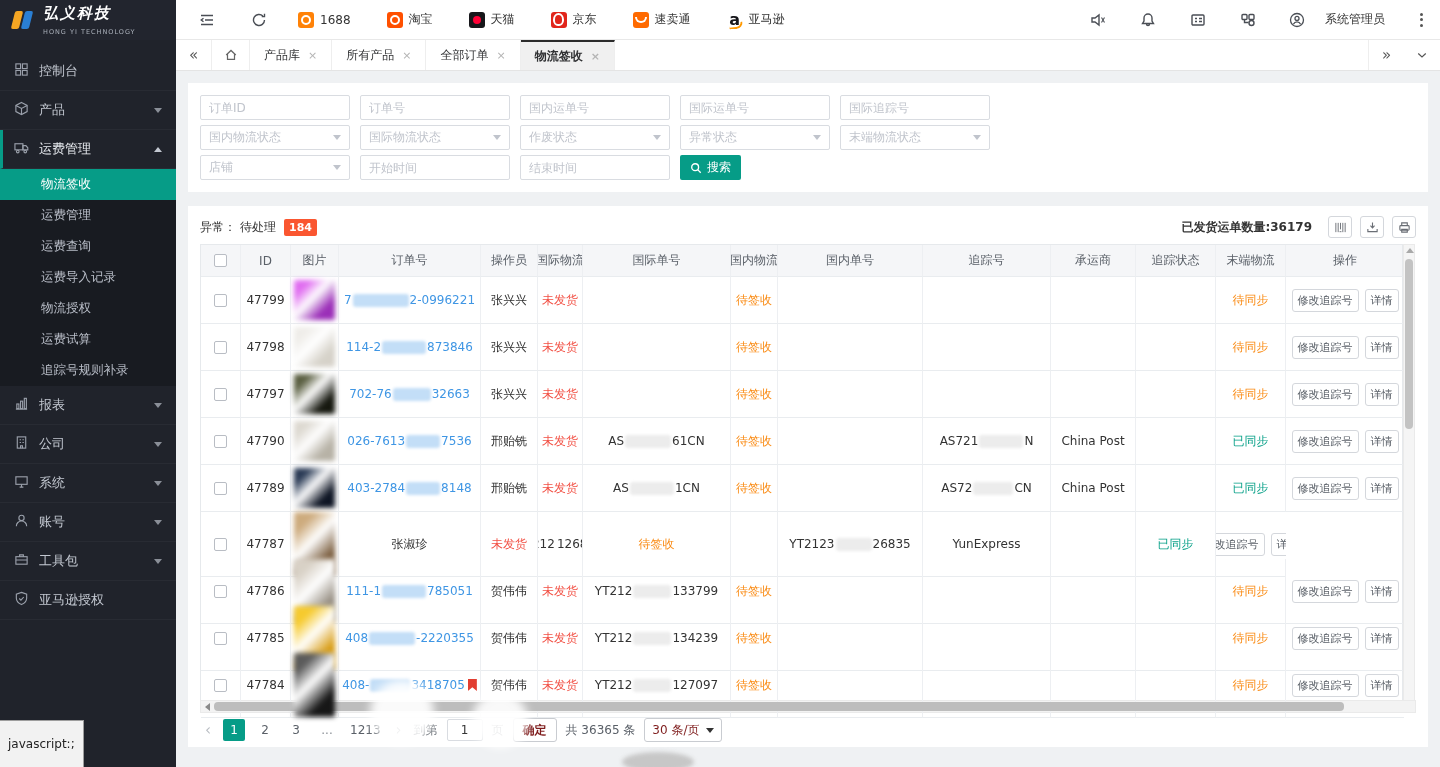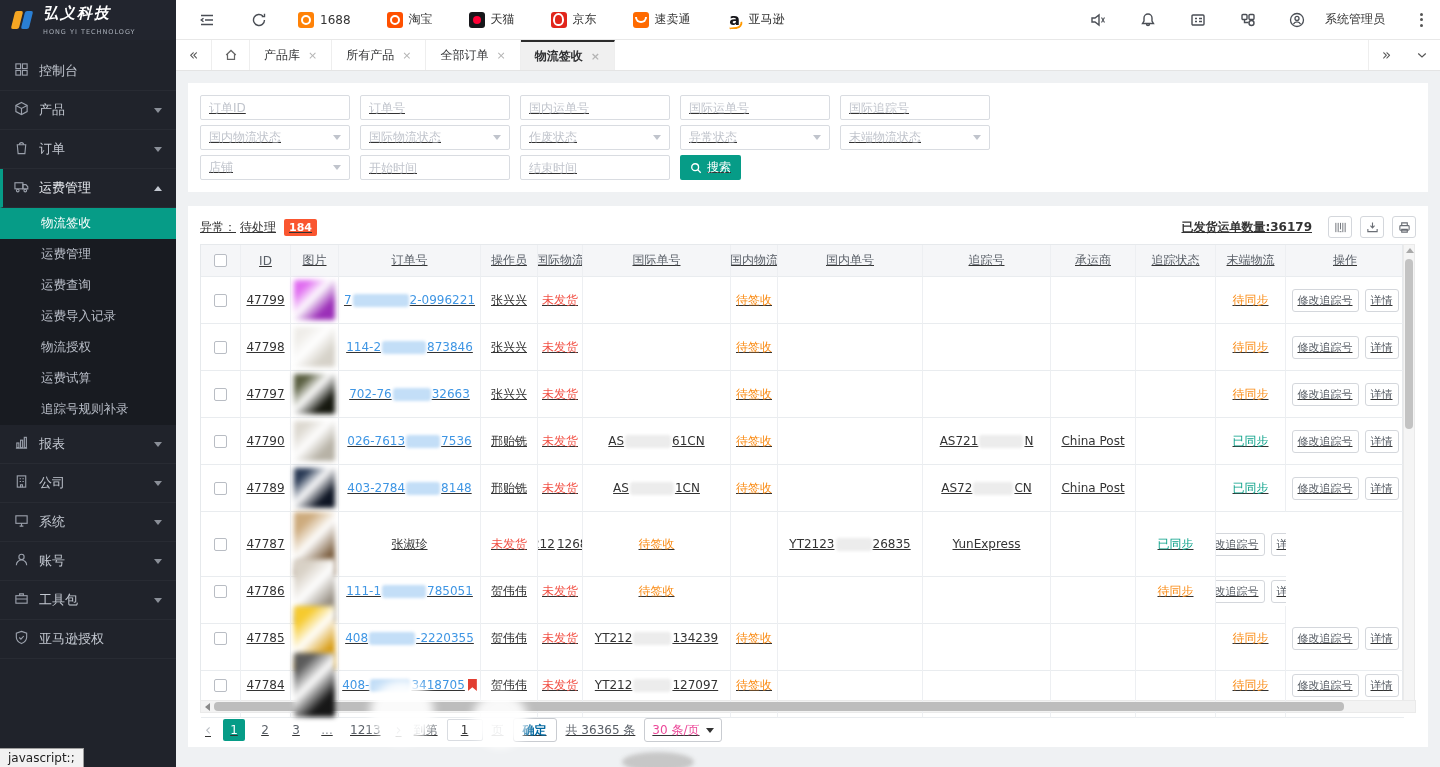--- a/index.html
+++ b/index.html
@@ -54,21 +54,21 @@
   .tab-home { width:38px; display:flex; align-items:center; justify-content:center; cursor:pointer; border-right:1px solid #eee; }
   .tab-home svg { width:14px; height:14px; stroke:#666; fill:none; stroke-width:1.4; }
   .tabs { display:flex; }
   .tab { display:flex; align-items:center; gap:8px; padding:0 14px; border-right:1px solid #eee; cursor:pointer; color:#303133; position:relative; }
   .tab .x { color:#b4b4b4; font-size:11px; }
   .tab.active { background:#f0f0f0; border-top:2px solid #2b2b2b; font-weight:bold; }
   .tab-right { margin-left:auto; display:flex; }
 
   
   .content { padding:12px 12px 0 12px; height:696px; }
-  .card { background:#fff;text-decoration:underline; }
+  .card { background:#fff; }
 
   .filter-card { padding:12px; margin-bottom:14px; }
   .frow { display:flex; gap:10px; margin-bottom:5px; }
   .frow:last-child { margin-bottom:0; }
   .fin { width:150px; height:25px; border:1px solid #d9dce1; border-radius:2px; padding:0 8px; font-size:12px; color:#333; font-family:inherit; outline:none; }
   .fin::placeholder { color:#c0c4cc; }
   .fsel { width:150px; height:25px; border:1px solid #d9dce1; border-radius:2px; padding:0 8px; display:flex; align-items:center; justify-content:space-between; cursor:pointer; }
   .fsel .ph { color:#c0c4cc; }
   .caret { width:0; height:0; border-left:4px solid transparent; border-right:4px solid transparent; border-top:5px solid #c0c4cc; }
   .search-btn { height:25px; padding:0 10px; background:#069c87; color:#fff; border:none; border-radius:2px; display:flex; align-items:center; gap:5px; cursor:pointer; font-size:12px; font-family:inherit; }
@@ -115,31 +115,31 @@
   .hscroll .larr { width:0; height:0; border-top:4px solid transparent; border-bottom:4px solid transparent; border-right:5px solid #8a8a8a; margin:0 4px; cursor:pointer; }
   .hscroll .hthumb { height:9px; width:1130px; background:#bdbdbd; border-radius:4px; cursor:grab; }
 
   .pagination { height:34px; display:flex; align-items:center; gap:9px; color:#5a6068; padding-left:2px; }
   .pg-arrow { font-size:15px; color:#b8bcc2; cursor:pointer; padding:0 3px; }
   .pg-arrow.next { color:#5a6068; }
   .page { min-width:22px; height:22px; display:inline-flex; align-items:center; justify-content:center; border-radius:2px; cursor:pointer; padding:0 3px; }
   .page.active { background:#069c87; color:#fff; }
   .page.dots { cursor:default; color:#8a8f96; }
   .goto-input { width:36px; height:22px; border:1px solid #d9dce1; border-radius:2px; text-align:center; font-size:12px; color:#333; outline:none; font-family:inherit; }
-  .confirm-btn { height:24px; padding:0 9px; border:1px solid #c9ccd1; background:#fff; border-radius:3px; font-weight:bold; color:#0369a1; cursor:pointer; font-size:12px; font-family:inherit; }
-  .pp-select { height:24px; border:1px solid #c9ccd1; border-radius:3px; display:flex; align-items:center; gap:6px; padding:0 7px; cursor:pointer; color:#ec4899; }
+  .confirm-btn { height:24px; padding:0 9px; border:1px solid #c9ccd1; background:#fff; border-radius:3px; font-weight:bold; color:#7f1d1d; cursor:pointer; font-size:12px; font-family:inherit; }
+  .pp-select { height:24px; border:1px solid #c9ccd1; border-radius:3px; display:flex; align-items:center; gap:6px; padding:0 7px; cursor:pointer; color:#7f1d1d; }
   .pp-select .vcaret { width:0; height:0; border-left:4px solid transparent; border-right:4px solid transparent; border-top:5px solid #333; }
 
   
   .artifact { position:absolute; pointer-events:none; z-index:6; }
   .a1 { left:370px; top:680px; width:64px; height:64px; background:rgba(255,255,255,.92); border-radius:50%; filter:blur(5px); }
   .a2 { left:472px; top:692px; width:56px; height:56px; background:rgba(255,255,255,.9); border-radius:50%; filter:blur(5px); }
   .a3 { left:622px; top:752px; width:72px; height:20px; background:#c7c7c7; border-radius:50%; filter:blur(2px); }
 
-  .jstip { position:absolute; left:0; bottom:0; background:#f2f2f2; border:1px solid #9e9e9e; border-left:none; border-bottom:none; padding:2px 8px; color:#222; z-index:40; font-size:12px; }
+  .jstip { position:absolute; left:0; bottom:0; background:#f2f2f2; border:1px solid #9e9e9e; border-left:none; border-bottom:none; padding:16px 8px; color:#222; z-index:40; font-size:12px; }
 </style>
 </head>
 <body>
 
 <aside class="sidebar">
   <div class="logo">
     <span class="logo-mark">
         <i class="bar1"></i>
         <i class="bar2"></i>
       </span>
@@ -157,28 +157,20 @@
             <rect x="9" y="9" width="5" height="5"></rect>
           </svg></span>
         <span class="nlabel">控制台</span>
       </div>
       <div class="nav-item">
         <span><svg viewBox="0 0 16 16" width="15" height="15" style="stroke: rgb(154, 160, 171); fill: none; stroke-width: 1.2; margin-right: 10px; flex: 0 0 auto;">
             <path d="M8 1.5l6 3.2v6.6L8 14.5l-6-3.2V4.7z"></path>
             <path d="M2 4.7l6 3.2 6-3.2M8 7.9v6.6"></path>
           </svg></span>
         <span class="nlabel">产品</span>
-        <i class="tri down"></i>
-      </div>
-      <div class="nav-item">
-        <span><svg viewBox="0 0 16 16" width="15" height="15" style="stroke: rgb(154, 160, 171); fill: none; stroke-width: 1.2; margin-right: 10px; flex: 0 0 auto;">
-            <path d="M3.5 5h9l-.9 9.5H4.4z"></path>
-            <path d="M5.8 5a2.2 2.2 0 0 1 4.4 0"></path>
-          </svg></span>
-        <span class="nlabel">订单</span>
         <i class="tri down"></i>
       </div>
       <div class="nav-item expanded">
         <span><svg viewBox="0 0 16 16" width="15" height="15" style="stroke: rgb(154, 160, 171); fill: none; stroke-width: 1.2; margin-right: 10px; flex: 0 0 auto;">
             <rect x="1" y="4" width="8.5" height="6.5"></rect>
             <path d="M9.5 6h3.2l2 2.3v2.2H9.5z"></path>
             <circle cx="4" cy="12.3" r="1.4"></circle>
             <circle cx="12" cy="12.3" r="1.4"></circle>
           </svg></span>
         <span class="nlabel">运费管理</span>
@@ -629,20 +621,21 @@
                 </div>
                 <div class="tc">47786</div>
                 <div class="tc img-cell">
                   <div class="thumb tall" style="background: linear-gradient(135deg, rgb(216, 209, 198) 20%, rgb(255, 255, 255) 45%, rgb(150, 142, 130) 75%);"></div>
                 </div>
                 <div class="tc">
                   <a class="olink">111-1<span class="mask mlink" style="width: 44px;"></span>785051</a>
                 </div>
                 <div class="tc">贺伟伟</div>
                 <div class="tc st-red">未发货</div>
+                <div class="tc">YT212<span class="mask mdark" style="width: 38px;"></span>133799</div>
                 <div class="tc st-orange">待签收</div>
                 <div class="tc"></div>
                 <div class="tc"></div>
                 <div class="tc"></div>
                 <div class="tc"></div>
                 <div class="tc st-orange">待同步</div>
                 <div class="tc act-cell">
                   <button class="row-btn">修改追踪号</button>
                   <button class="row-btn">详情</button>
                 </div>

